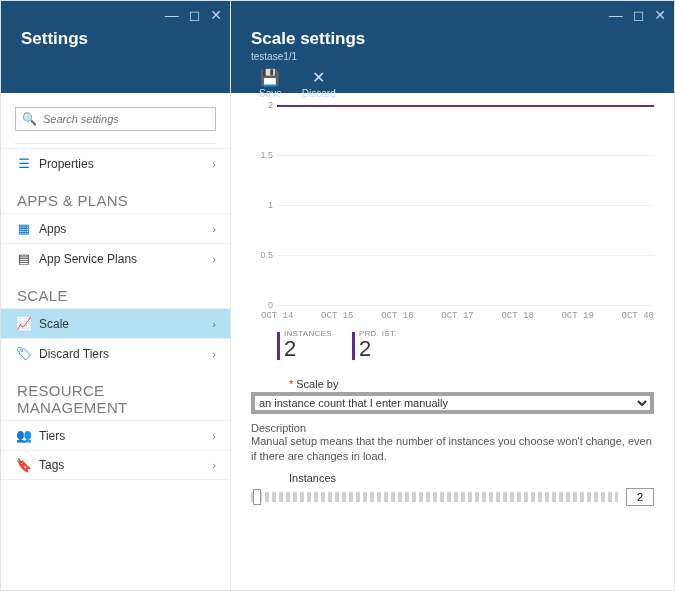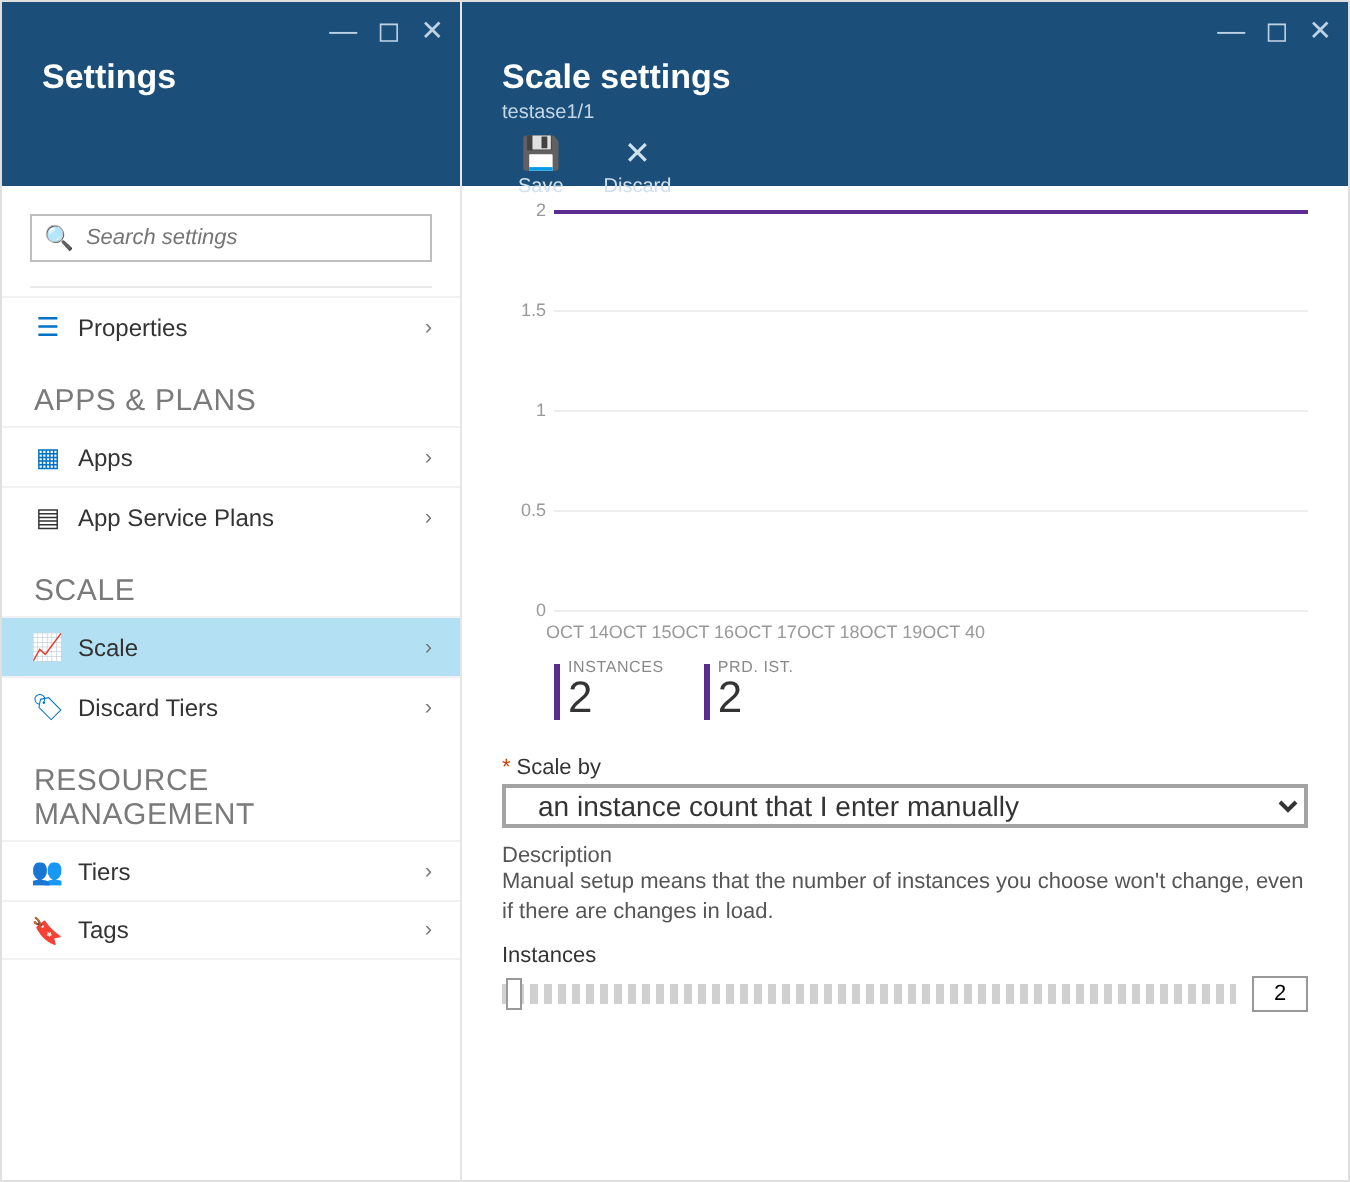--- a/index.html
+++ b/index.html
@@ -30,31 +30,31 @@
   .menu-item.active { background: #b3e0f2; }
   .menu-item .micon { width: 18px; font-size: 13px; color: #0072c6; display: inline-flex; justify-content: center; }
   .menu-item .mlabel { flex: 1; padding-left: 6px; }
   .menu-item .chev { color: #777; font-size: 11px; }
   
   .chart-area { padding: 12px 16px 0 16px; position: relative; }
   .grid { position: relative; height: 200px; margin-left: 30px; margin-right: 4px; }
   .gridline { position: absolute; left: 0; right: 0; height: 1px; background: #eee; }
   .gridlabel { position: absolute; left: -28px; width: 24px; text-align: right; font-size: 9px; color: #999; transform: translateY(-50%); }
   .plotline { position: absolute; height: 2px; background: #5c2d91; left: 0; right: 0; }
-  .xaxis { display: flex; margin: 6px 4px 0 26px; font-size: 9px; color: #999; }
+  .xaxis { display: flex; justify-content: space-between; margin: 6px 4px 0 14px; font-size: 9px; color: #999; font-family: Liberation Mono, monospace; }
   .metrics { display: flex; gap: 20px; margin: 8px 0 0 30px; }
   .metric { display: flex; align-items: flex-end; }
   .metric .bar { width: 3px; height: 28px; background: #5c2d91; margin-right: 4px; }
   .metric .mcol { display: flex; flex-direction: column; }
   .metric .mlbl { font-size: 8px; color: #888; letter-spacing: .3px; }
   .metric .mval { font-size: 22px; color: #333; line-height: 1; }
   .form { padding: 10px 20px 0 20px; }
   .req-star { color: #d83b01; margin-right: 3px; }
-  .flabel { font-size: 11px; color: #333; margin-top: 8px; }
-  .fselect { width: 100%; height: 22px; border: 2px solid #a3a3a3; font-size: 14px; padding: 0 12px; background: #fff; color: #333; margin-top: 2px; }
+  .flabel { font-size: 11px; color: #333; margin-top: 8px; margin-left: 38px; }
+  .fselect { width: 100%; height: 22px; border: 4px solid #a3a3a3; font-size: 11px; padding: 0 0; background: #fff; color: #333; margin-top: 2px; }
   .fdesc-title { font-size: 11px; color: #555; margin-top: 8px; }
   .fdesc { font-size: 11px; color: #555; line-height: 1.35; }
   .slider-row { display: flex; align-items: center; gap: 8px; margin-top: 4px; }
   .slider-track { flex: 1; height: 10px; background: repeating-linear-gradient(90deg,#d0d0d0 0 4px,#fff 4px 7px); position: relative; }
   .slider-thumb { position: absolute; left: 2px; top: -3px; width: 8px; height: 16px; background: #fff; border: 1px solid #999; }
   .slider-value { width: 28px; height: 18px; border: 1px solid #999; text-align: center; font-size: 11px; }
 </style>
 </head>
 <body>
 

